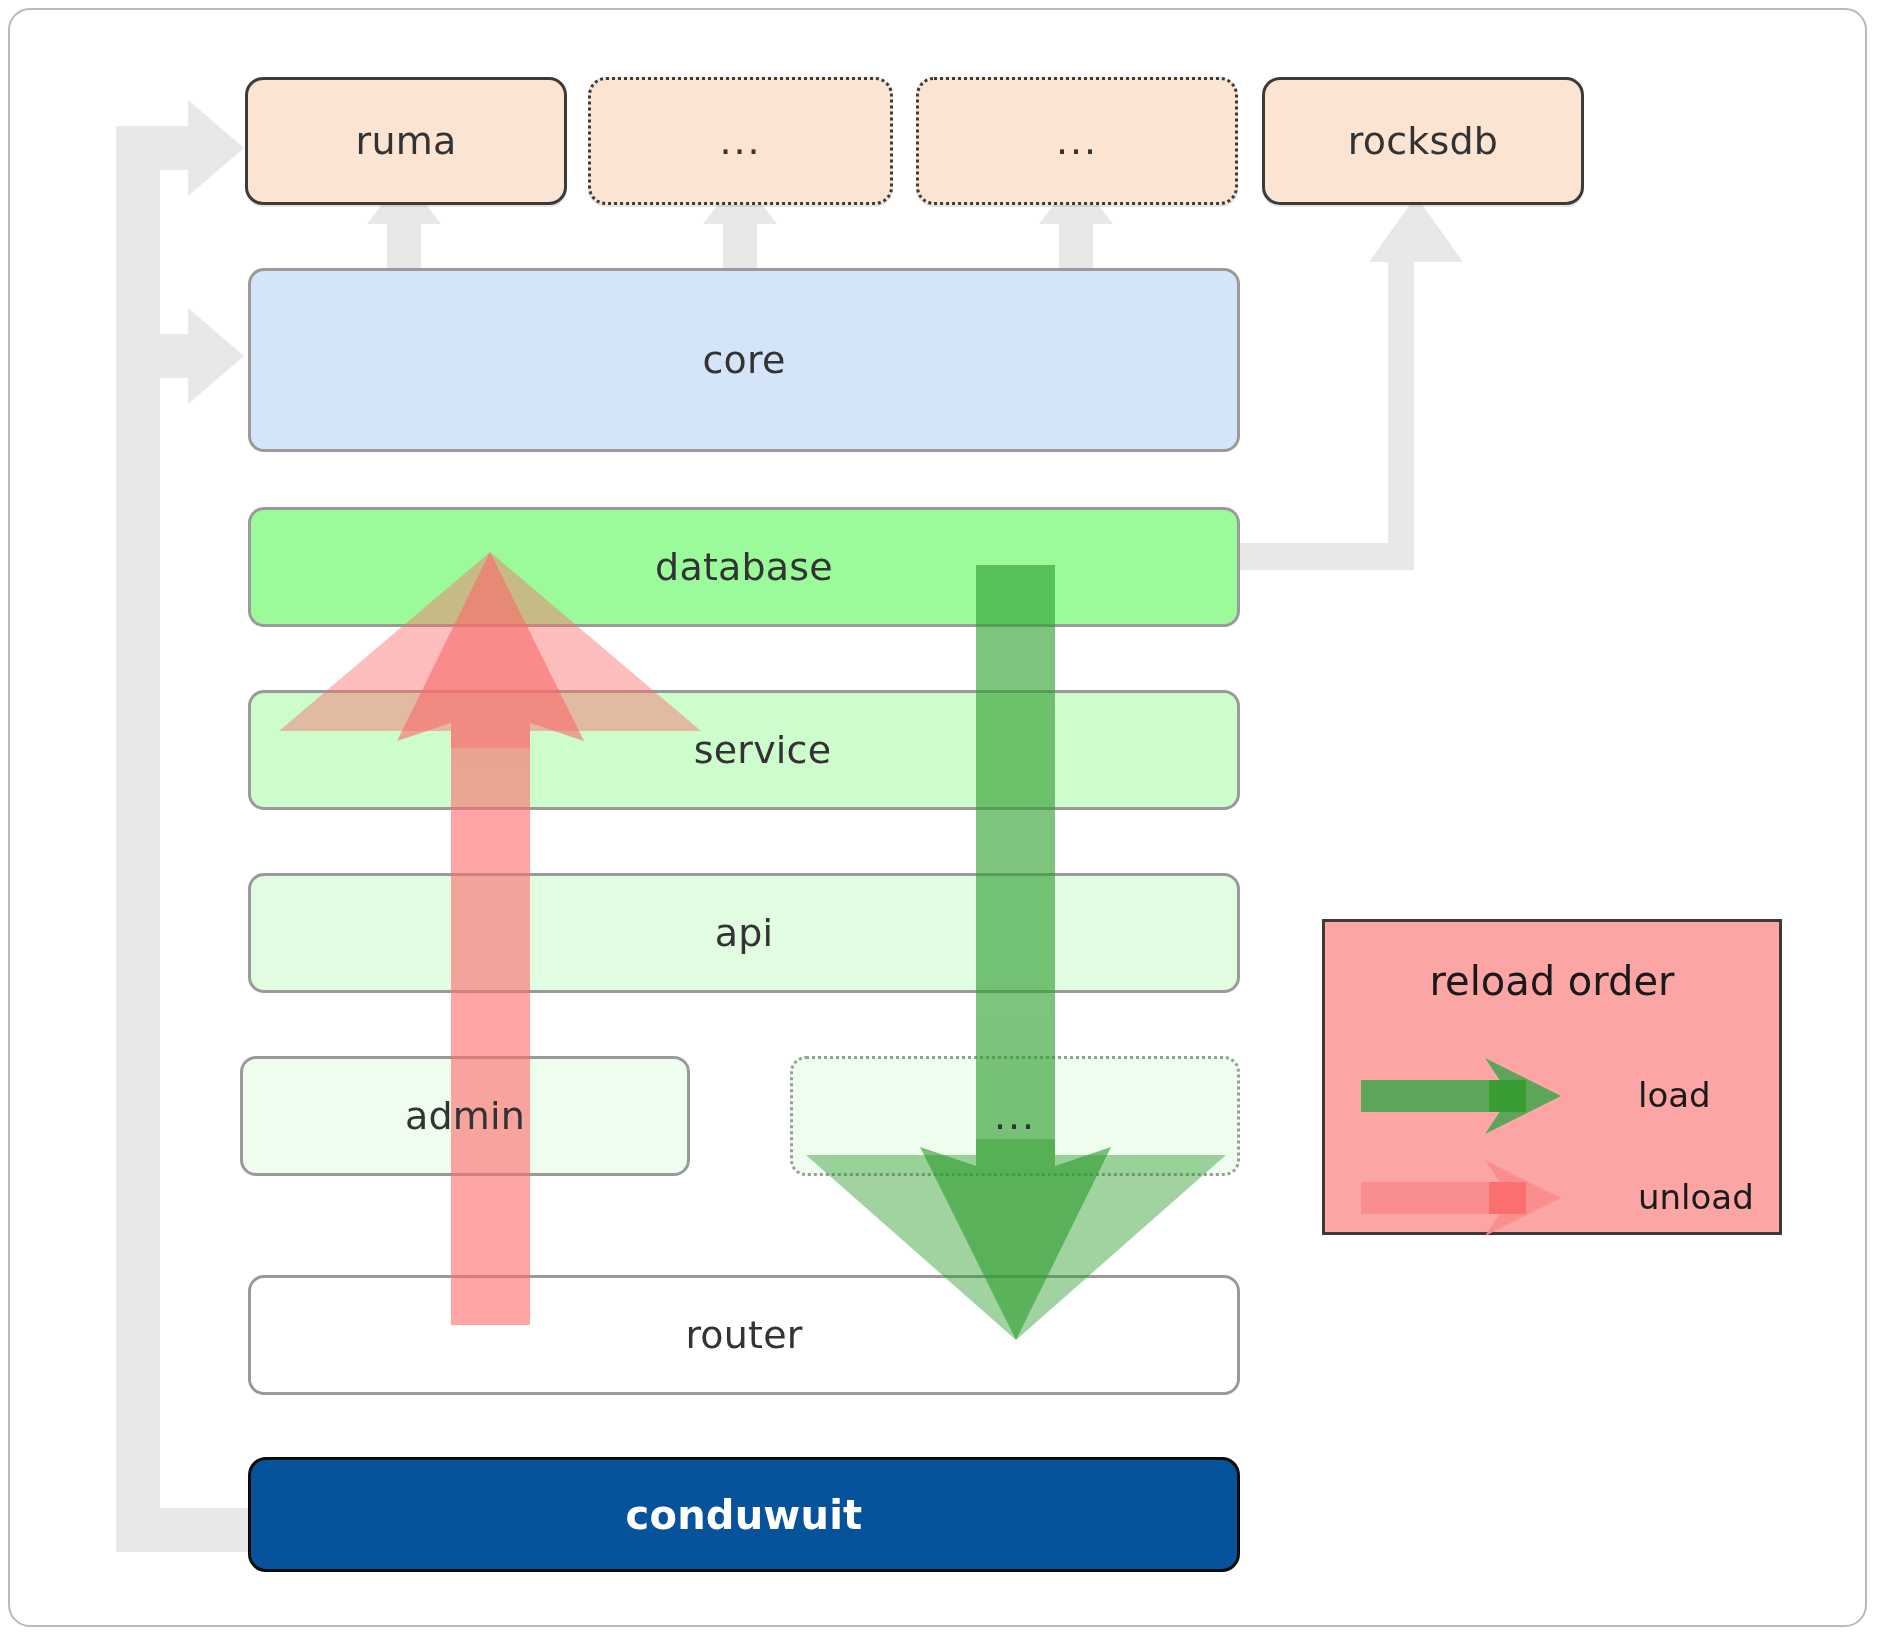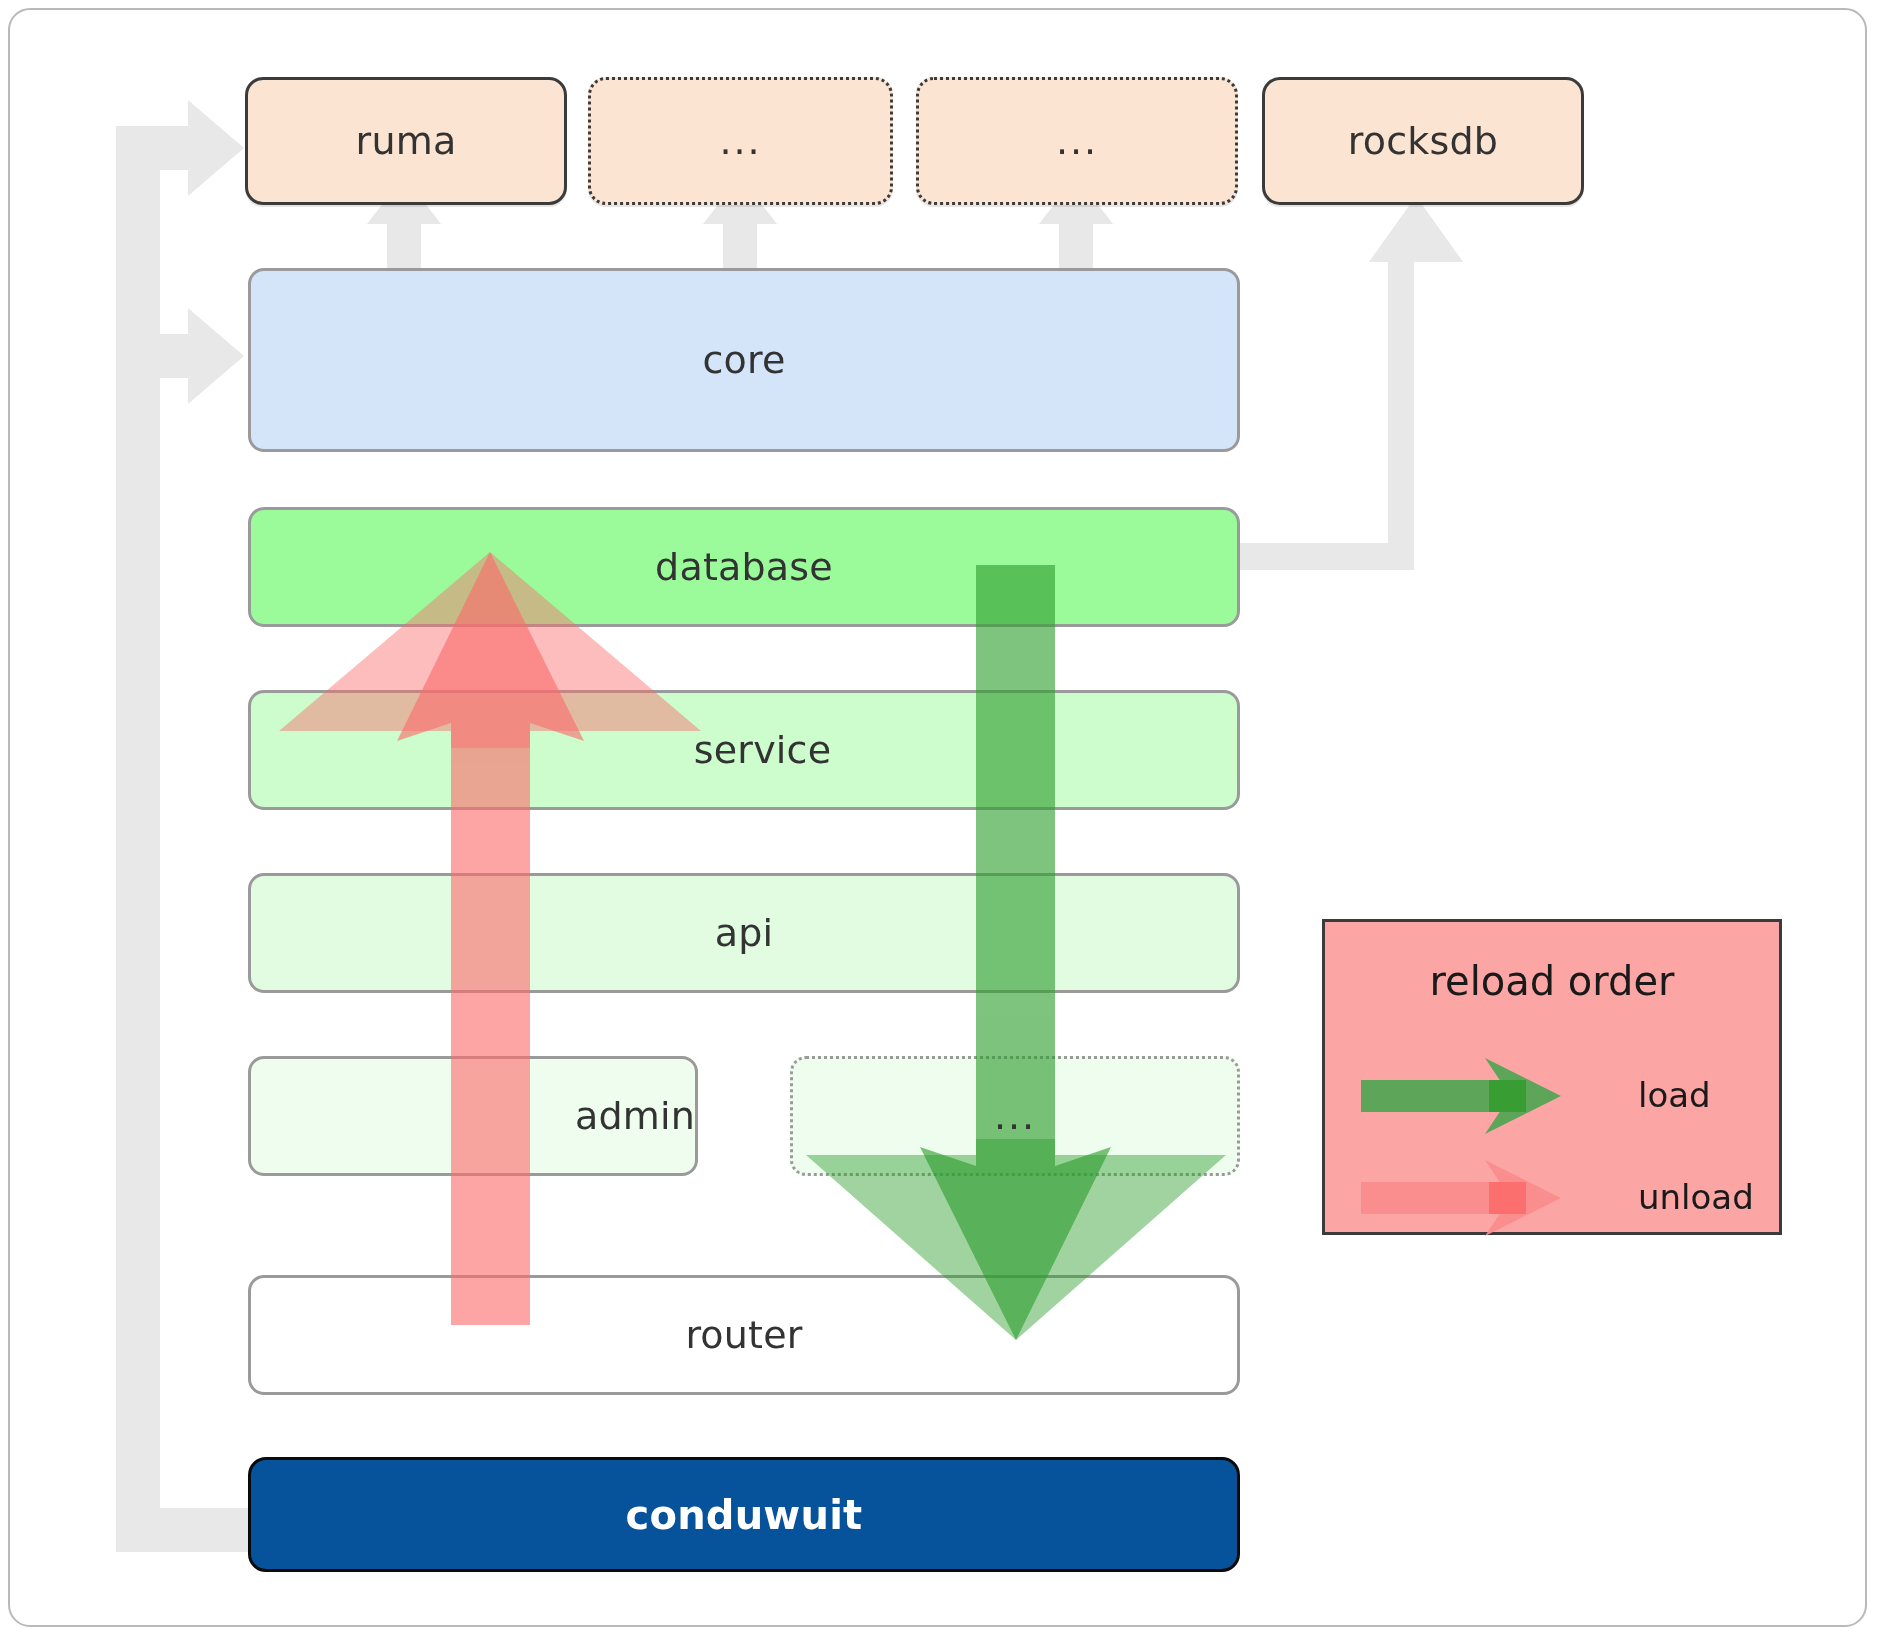--- a/index.html
+++ b/index.html
@@ -168,21 +168,21 @@
   </div>
 
   <div class="node stack svc" style="left:248px; top:690px; width:992px; height:120px;padding-left:37px;">
     <span class="lbl">service</span>
   </div>
 
   <div class="node stack api" style="left:248px; top:873px; width:992px; height:120px;">
     <span class="lbl">api</span>
   </div>
 
-  <div class="node stack adm" style="left:248px; top:1056px; width:450px; height:120px;justify-content:flex-end;">
+  <div class="node stack adm" style="left:240px; top:1056px; width:450px; height:120px;">
     <span class="lbl">admin</span>
   </div>
 
   <div class="node stack dots dotted" style="left:790px; top:1056px; width:450px; height:120px;">
     <span class="lbl ellipsis">...</span>
   </div>
 
   <div class="node stack rtr" style="left:248px; top:1239px; width:992px; height:120px;">
     <span class="lbl">router</span>
   </div>

